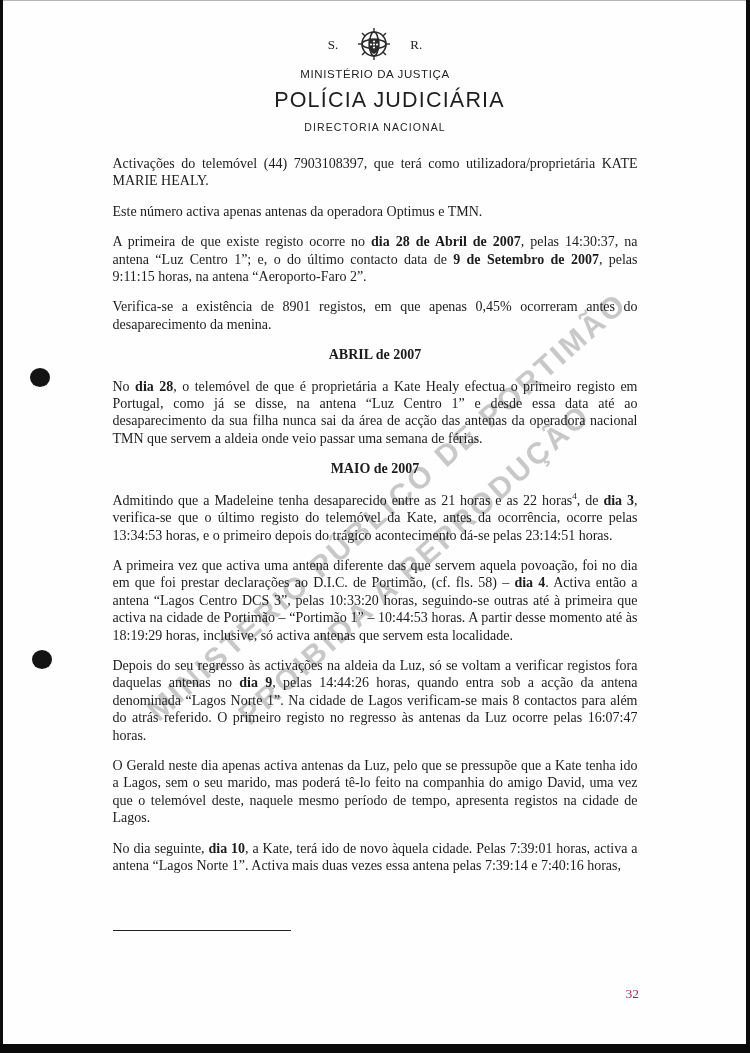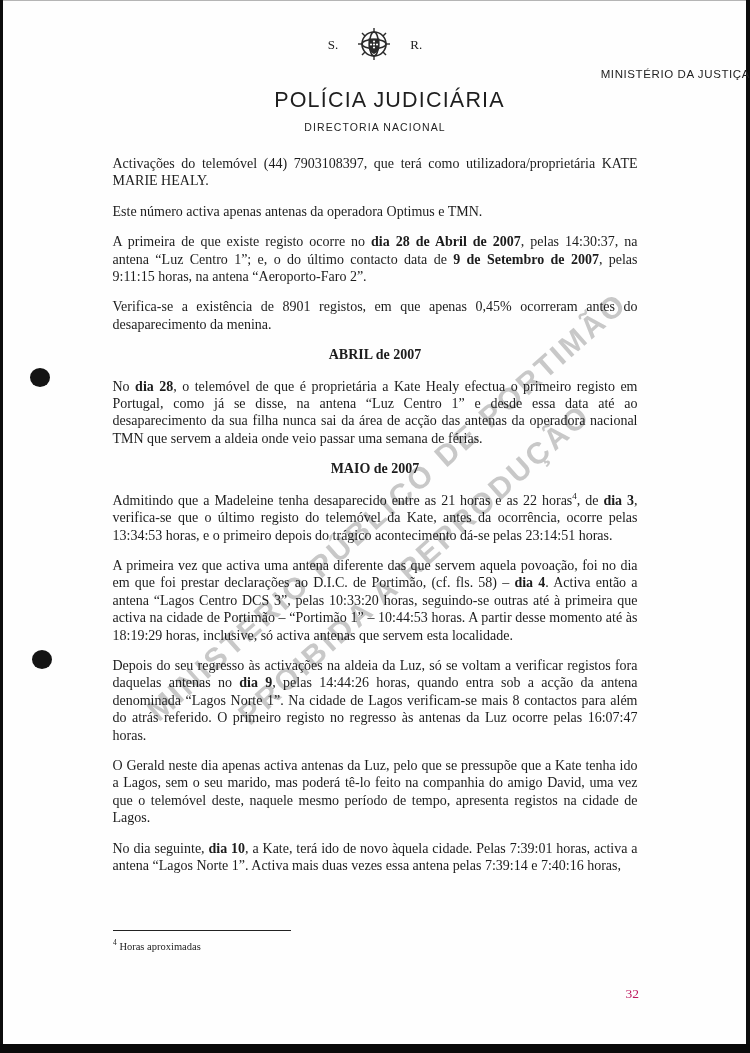--- a/index.html
+++ b/index.html
@@ -23,21 +23,21 @@
       color:#c8c8c8;font-size:30px;font-weight:600;letter-spacing:3px;
       white-space:nowrap;transform-origin:0 50%;pointer-events:none;}
   .wm.l1{left:152px;top:698px;transform:rotate(-41.5deg);}
   .wm.l2{left:243px;top:702px;transform:rotate(-42deg);}
 
   
   .hdr{position:relative;z-index:1;padding-top:27px;text-align:center;
        font-family:"Liberation Sans",sans-serif;}
   .crest-row{display:flex;align-items:center;justify-content:center;gap:16px;}
   .crest-initial{font-family:"Liberation Serif",serif;font-size:13px;color:#222;}
-  .ministry{margin-top:5px;font-size:11.5px;letter-spacing:0.6px;color:#232323;text-align:right;}
+  .ministry{margin-top:5px;font-size:11.5px;letter-spacing:0.6px;color:#232323;}
   .org{margin-top:8px;font-size:21.5px;letter-spacing:1.2px;color:#1e1e1e;padding-left:29px;}
   .division{margin-top:8px;font-size:10.5px;letter-spacing:1.1px;color:#232323;}
 
   
   .doc-body{position:relative;z-index:1;margin:22px auto 18px;width:525px;
             font-size:14px;line-height:17.4px;text-align:justify;}
   .doc-body p{margin:0 0 13px;}
   .doc-body h2{margin:3px 0 14px;font-size:14px;line-height:17.4px;
                font-weight:bold;text-align:center;}
   .doc-body sup{font-size:9px;line-height:0;}
@@ -108,21 +108,20 @@
       <h2>MAIO de 2007</h2>
       <p><span>Admitindo que a Madeleine tenha desaparecido entre as 21 horas e as 22 horas</span><sup>4</sup><span>, de </span><b>dia 3</b><span>, verifica-se que o último registo do telemóvel da Kate, antes da ocorrência, ocorre pelas 13:34:53 horas, e o primeiro depois do trágico acontecimento dá-se pelas 23:14:51 horas.</span></p>
       <p><span>A primeira vez que activa uma antena diferente das que servem aquela povoação, foi no dia em que foi prestar declarações ao D.I.C. de Portimão, (cf. fls. 58) – </span><b>dia 4</b><span>. Activa então a antena “Lagos Centro DCS 3”, pelas 10:33:20 horas, seguindo-se outras até à primeira que activa na cidade de Portimão – “Portimão 1” – 10:44:53 horas. A partir desse momento até às 18:19:29 horas, inclusive, só activa antenas que servem esta localidade.</span></p>
       <p><span>Depois do seu regresso às activações na aldeia da Luz, só se voltam a verificar registos fora daquelas antenas no </span><b>dia 9</b><span>, pelas 14:44:26 horas, quando entra sob a acção da antena denominada “Lagos Norte 1”. Na cidade de Lagos verificam-se mais 8 contactos para além do atrás referido. O primeiro registo no regresso às antenas da Luz ocorre pelas 16:07:47 horas.</span></p>
       <p><span>O Gerald neste dia apenas activa antenas da Luz, pelo que se pressupõe que a Kate tenha ido a Lagos, sem o seu marido, mas poderá tê-lo feito na companhia do amigo David, uma vez que o telemóvel deste, naquele mesmo período de tempo, apresenta registos na cidade de Lagos.</span></p>
       <p><span>No dia seguinte, </span><b>dia 10</b><span>, a Kate, terá ido de novo àquela cidade. Pelas 7:39:01 horas, activa a antena “Lagos Norte 1”. Activa mais duas vezes essa antena pelas 7:39:14 e 7:40:16 horas,</span></p>
     </div>
 
   <div class="footnote">
     <div class="footnote-rule"></div>
-    <div class="footnote-text"><sup>4</sup> <span>Horas aproximadas</span></div>
   </div>
 
   <div class="page-number">32</div>
 
   <div class="hole h1"></div>
   <div class="hole h2"></div>
   <div class="edge-top"></div>
   <div class="edge-left"></div>
   <div class="edge-right"></div>
   <div class="edge-bottom"></div>

